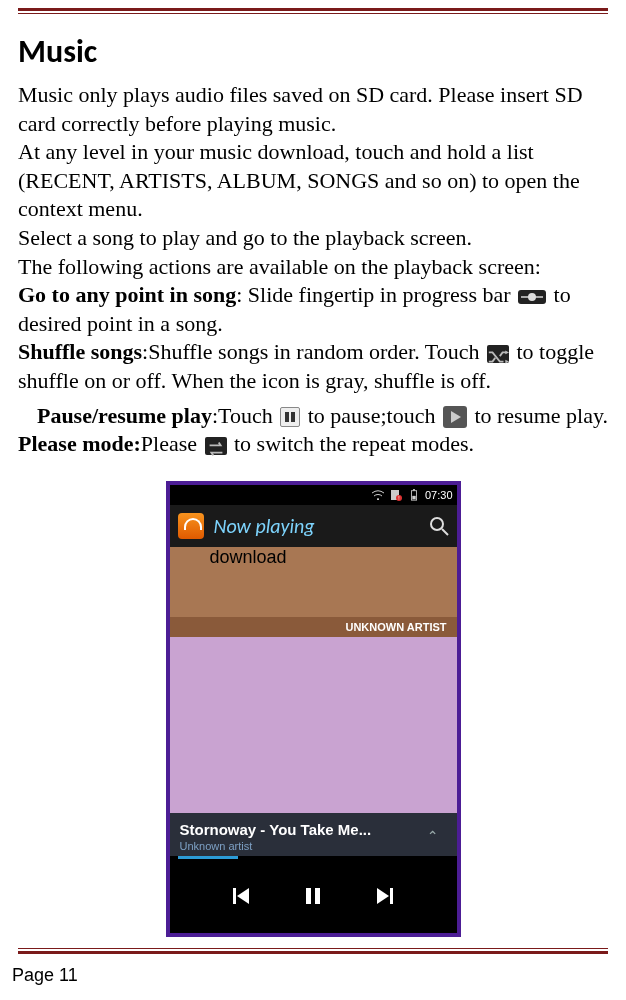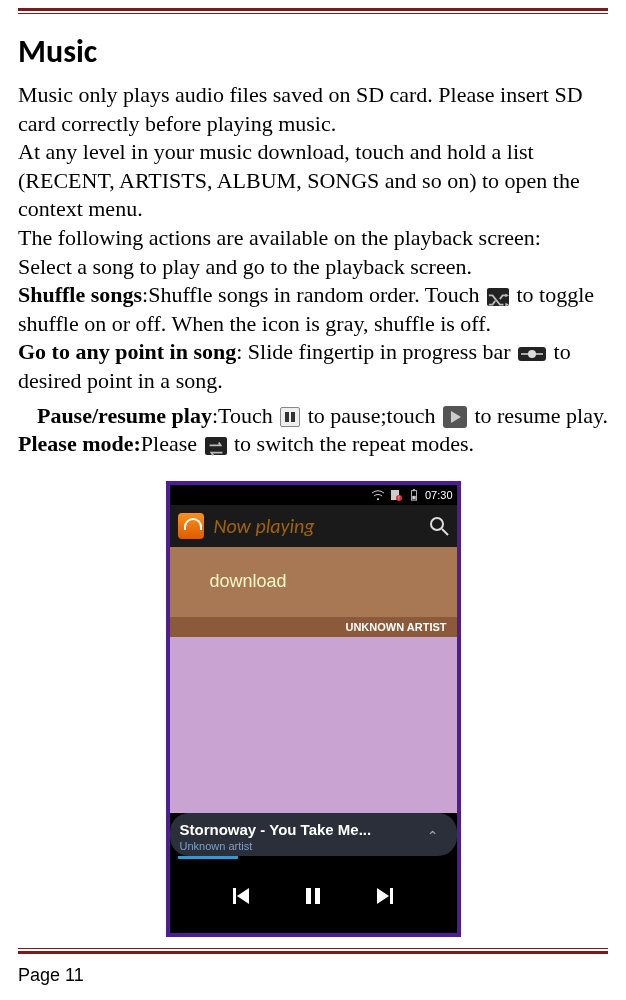--- a/index.html
+++ b/index.html
@@ -22,21 +22,21 @@
     border-top: 1px solid #7a1a1a;
     border-bottom: 3px solid #7a1a1a;
     height: 6px;
     position: absolute;
     left: 18px;
     right: 18px;
     bottom: 46px;
   }
   .footer {
     position: absolute;
-    left: 18px;
+    left: 12px;
     bottom: 14px;
     font-size: 18px;
   }
   h1 {
     font-family: "Calibri", Arial, sans-serif;
     font-weight: bold;
     font-size: 32px;
     margin-bottom: 10px;
   }
   .body-text {
@@ -129,21 +129,21 @@
     font-size: 11px;
   }
   .status-bar .st-icon { width: 14px; height: 12px; }
   .title-bar {
     height: 42px;
     background: #1a1a1a;
     display: flex;
     align-items: center;
     padding: 0 8px;
     gap: 10px;
-    color: #a16207;
+    color: #7dd3fc;
   }
   .title-bar .hp-icon {
     width: 26px; height: 26px;
     background: linear-gradient(#f7931e,#e05a00);
     border-radius: 4px;
     position: relative;
   }
   .title-bar .hp-icon::before {
     content: "";
     position: absolute;
@@ -163,43 +163,41 @@
   .album-block {
     height: 90px;
     display: flex;
     flex-direction: column;
   }
   .album-top {
     flex: 1;
     background: #a87753;
     display: flex;
     flex-direction: column;
-    justify-content: center;
     padding-left: 40px;
-    color: #fef9c3;
+    color: #000000;
     font-size: 18px;
   }
   .album-label {
     background: #8a5a3a;
     color: #fff;
     font-size: 11px;
     font-weight: bold;
     text-align: right;
     padding: 4px 10px;
   }
   .purple-block {
     height: 176px;
     background: #c9a3d1;
   }
   .track-bar {
     background: #2a2f3a;
     padding: 8px 18px 4px 10px;
     display: flex;
     align-items: center;
-    border-radius: 19px;
   }
   .track-info { flex: 1; }
   .track-title {
     color: #fff;
     font-weight: bold;
     font-size: 15px;
   }
   .track-artist {
     color: #7da0c4;
     font-size: 11px;
@@ -235,36 +233,36 @@
 </head>
 <body>
 
 <div class="rule-top"></div>
 
 <h1>Music</h1>
 
 <div class="body-text">
   <p>Music only plays audio files saved on SD card. Please insert SD card correctly before playing music.</p>
   <p>At any level in your music download, touch and hold a list (RECENT, ARTISTS, ALBUM, SONGS and so on) to open the context menu.</p>
+  <p>Select a song to play and go to the playback screen.</p>
   <p>The following actions are available on the playback screen:</p>
-  <p>Select a song to play and go to the playback screen.</p>
+
+  <p>
+    <span class="bold">Go to any point in song</span><span>: Slide fingertip in progress bar</span>
+    <span class="icon-inline icon-slider"></span><span> to desired point in a song.</span>
+  </p>
 
   <p>
     <span class="bold">Shuffle songs</span><span>:Shuffle songs in random order. Touch</span>
     <span class="icon-inline icon-shuffle">
       <svg viewBox="0 0 24 18">
           <path d="M2 4h4l8 10h4M2 14h4l3-4 M14 8l3-4h4" stroke="#bbb" stroke-width="2" fill="none"></path>
           <path d="M20 2l4 2-4 2z M20 12l4 2-4 2z" fill="#bbb"></path>
         </svg>
     </span><span> to toggle shuffle on or off. When the icon is gray, shuffle is off.</span>
-  </p>
-
-  <p>
-    <span class="bold">Go to any point in song</span><span>: Slide fingertip in progress bar</span>
-    <span class="icon-inline icon-slider"></span><span> to desired point in a song.</span>
   </p>
 
   <p class="spaced">
     <span class="bold">Pause/resume play</span><span>:Touch </span>
     <span class="icon-inline icon-pause"></span><span> to pause;touch</span>
     <span class="icon-inline icon-play"></span><span> to resume play.</span>
   </p>
 
   <p>
     <span class="bold">Please mode:</span><span>Please</span>

